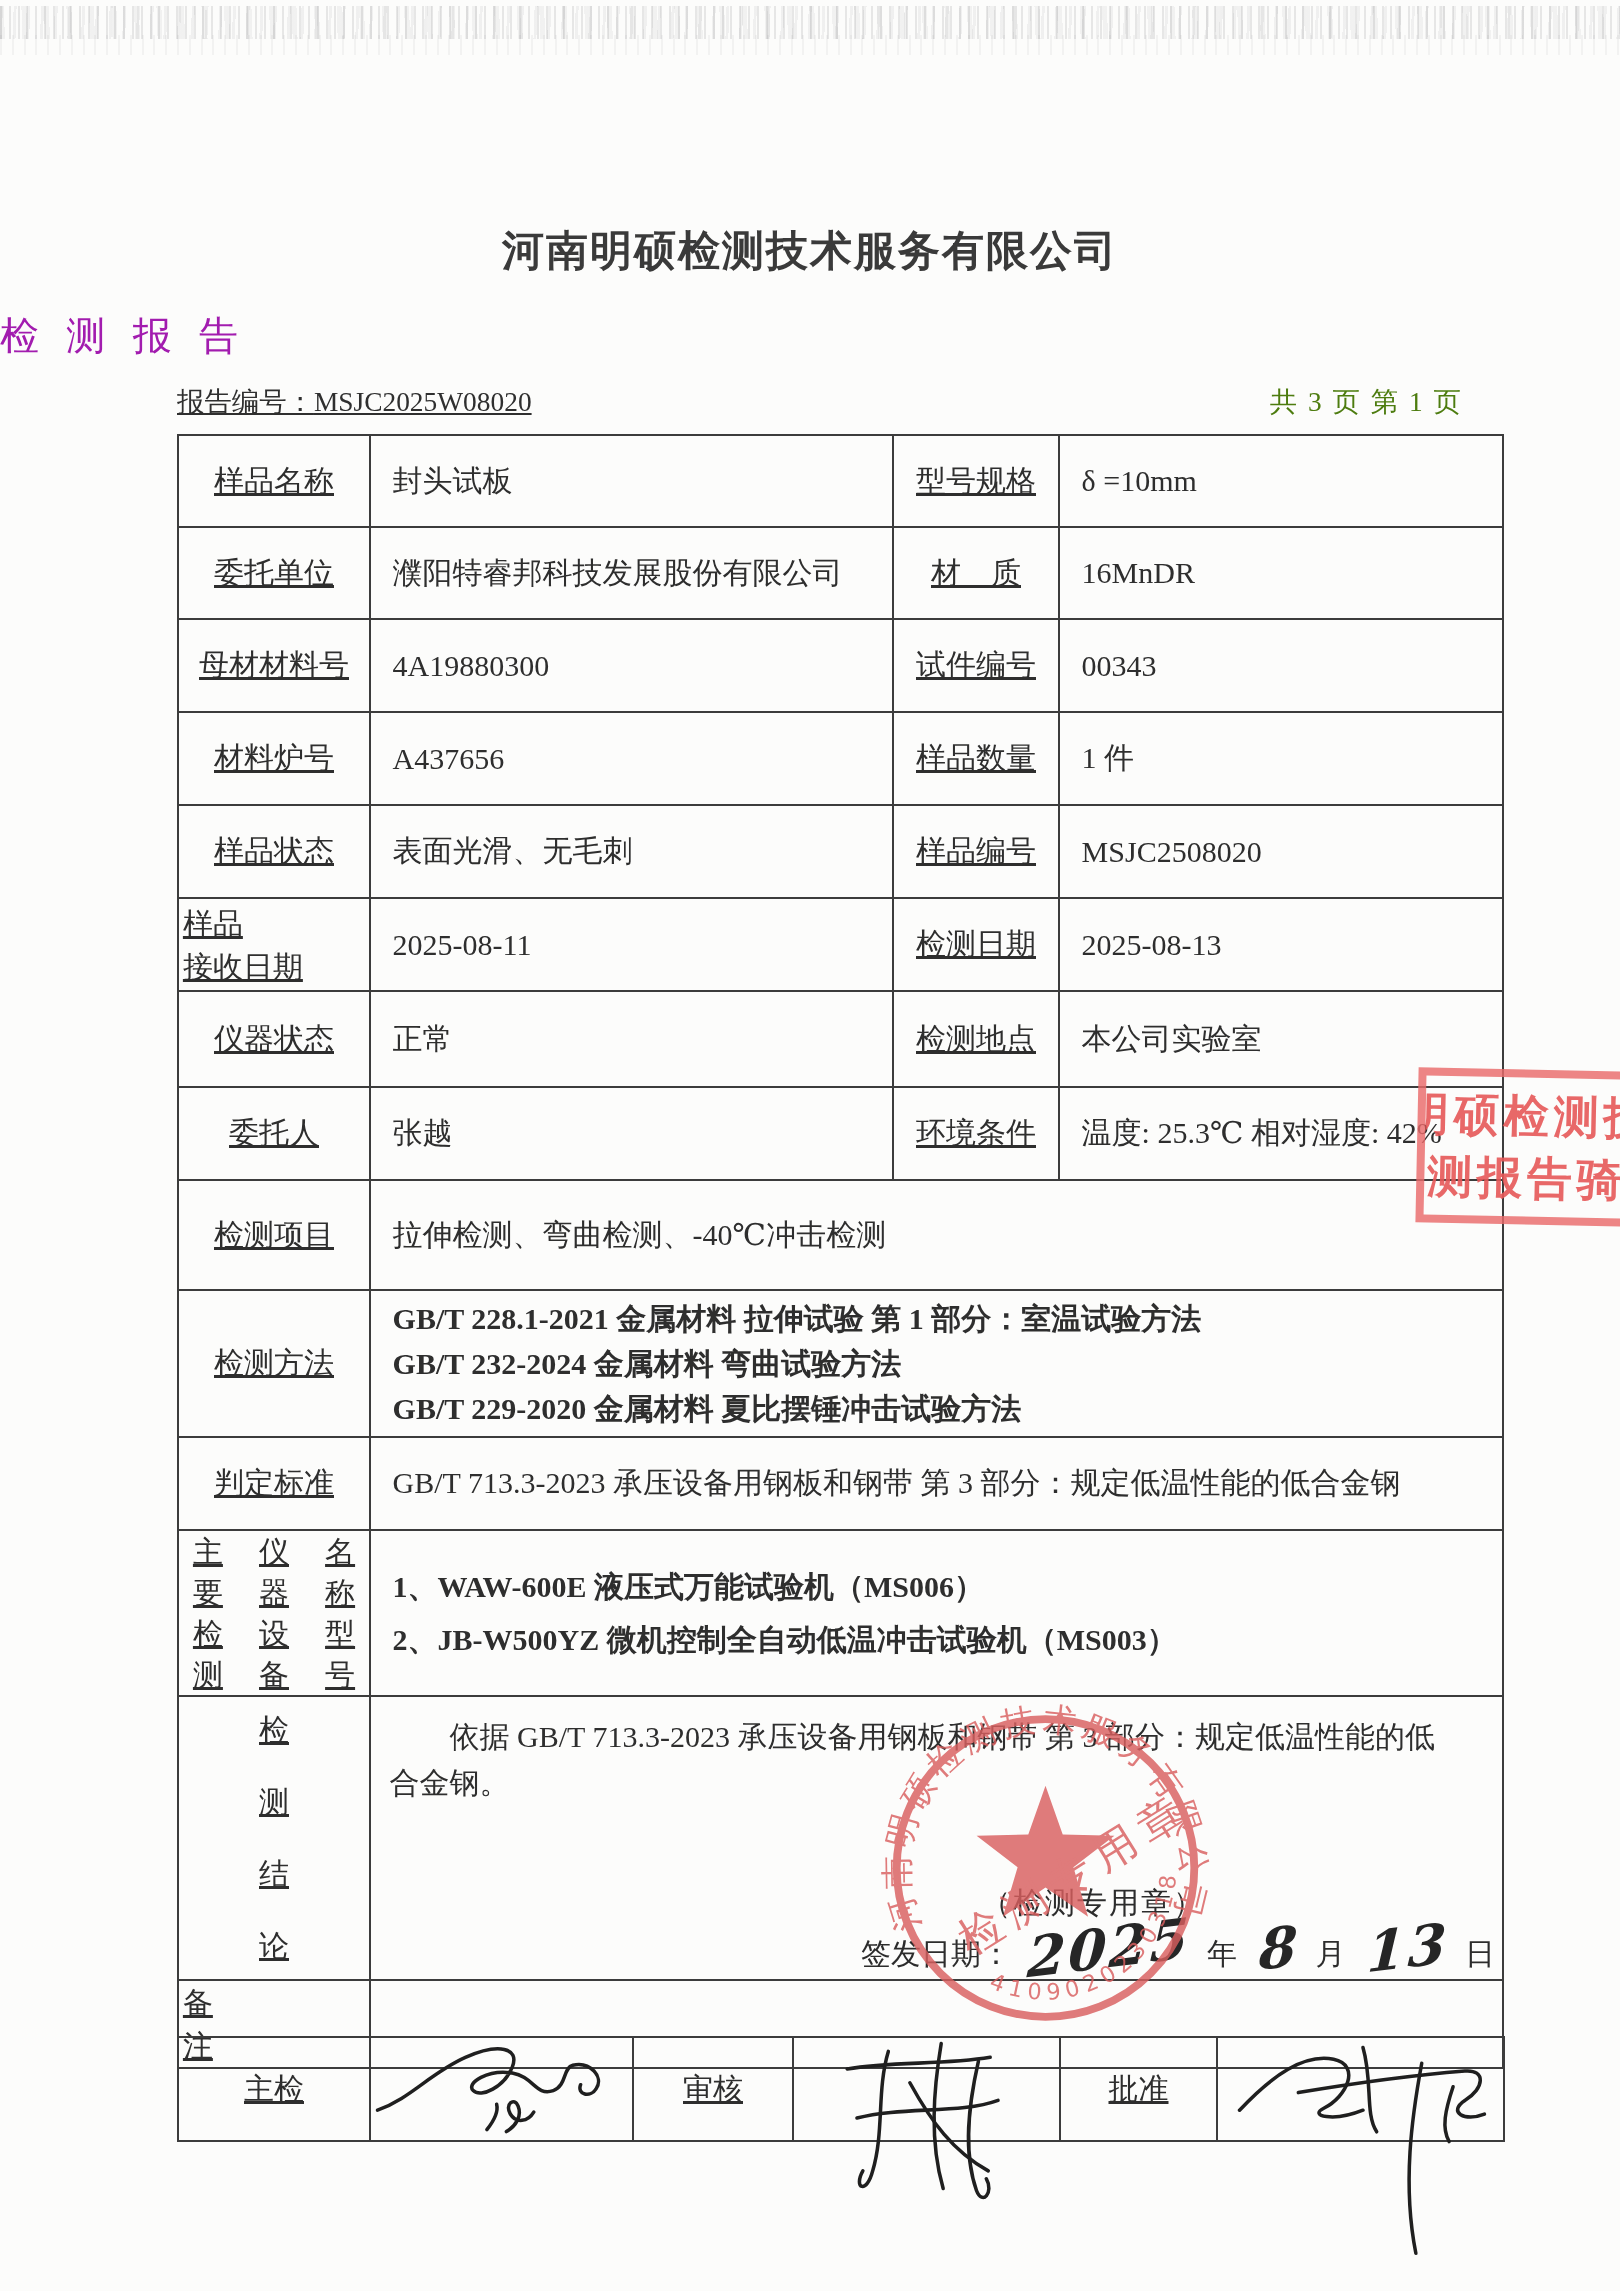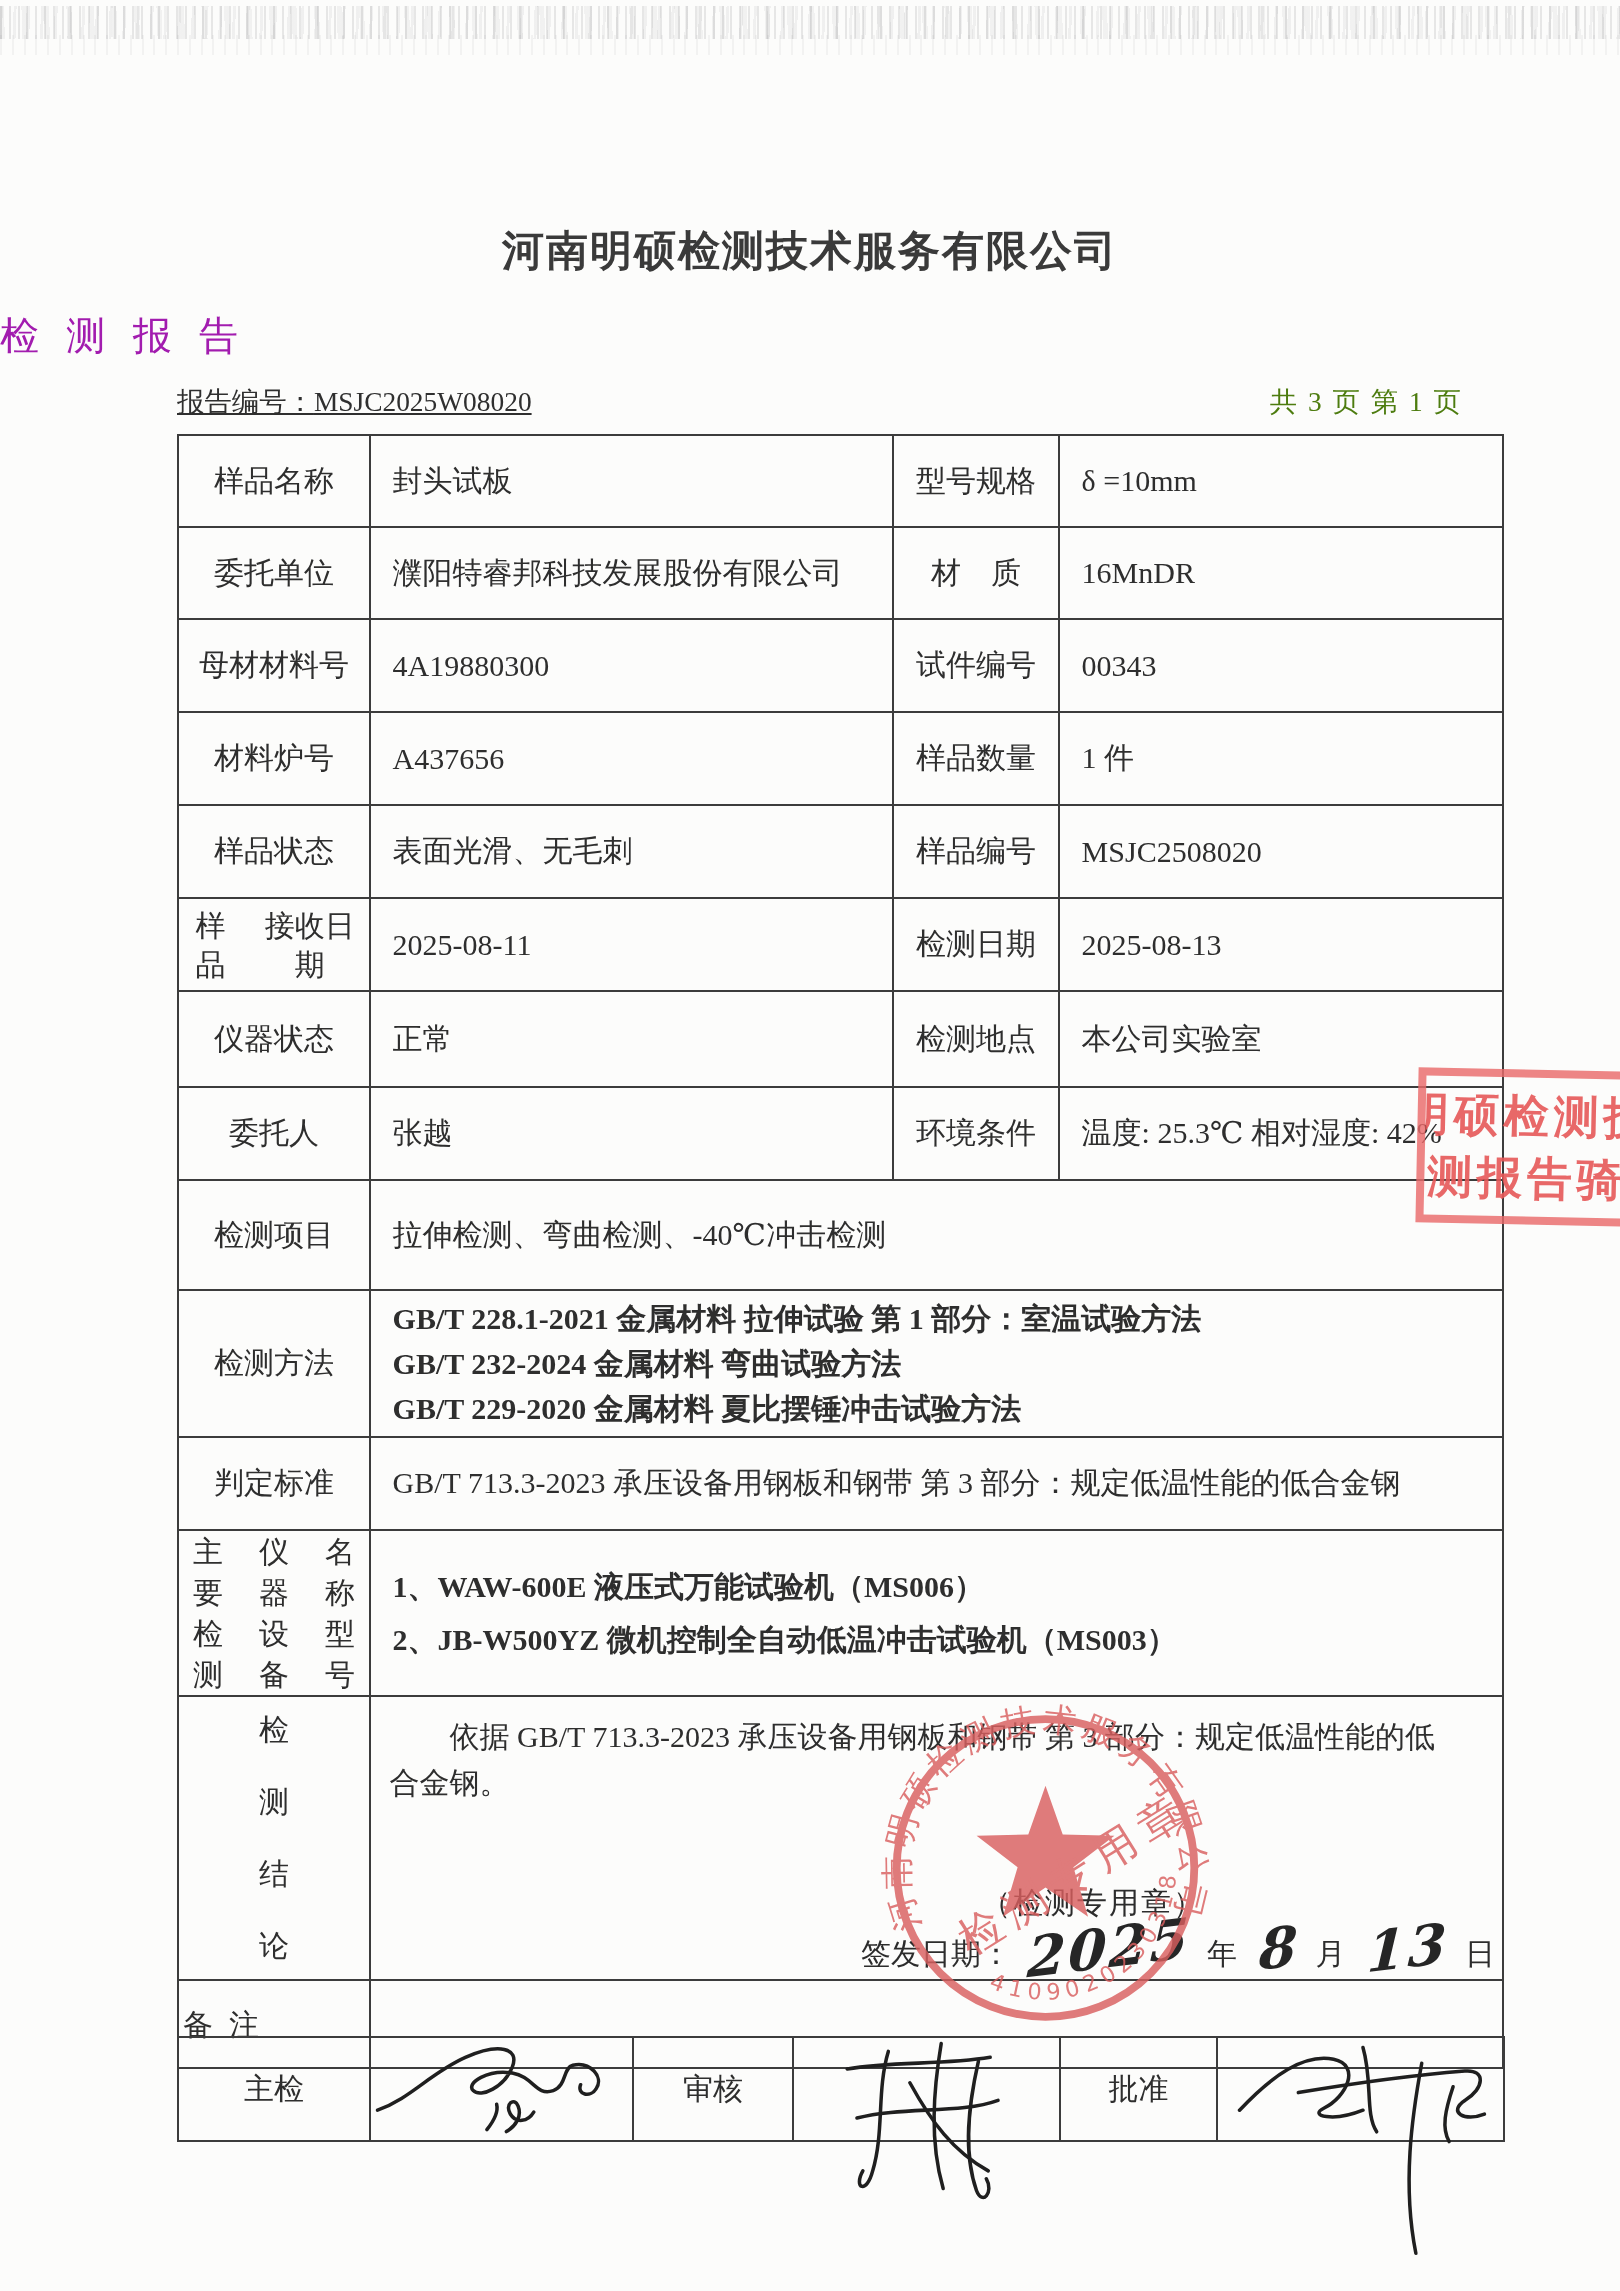--- a/index.html
+++ b/index.html
@@ -32,40 +32,40 @@
     font-size:39px;letter-spacing:8.8px;color:#a21caf;
   }
   .report-no{position:absolute;top:384px;left:177px;font-size:27.4px;color:#2f2f2f;text-decoration:underline;}
   .pagination{position:absolute;top:384px;right:157px;font-size:27.4px;color:#4d7c0f;letter-spacing:2px;}
 
   table{border-collapse:collapse;table-layout:fixed;position:absolute;left:177px;background:transparent;}
   .main-table{top:434px;width:1325px;}
   .sig-table{top:2036px;width:1325px;}
   td{border:2px solid #3c3c3c;font-size:30px;color:#2e2e2e;vertical-align:middle;overflow:visible;}
   .main-table, .sig-table{border:2.9px solid #383838;}
-  td.lbl{text-align:center;padding:0 3.9px;}
+  td.lbl{text-align:center;padding:0 3.9px;text-decoration:underline;}
   td.val{text-align:left;padding:0 9.8px 0 21.6px;}
   
   .main-table tr:nth-child(1){height:92px}
   .main-table tr:nth-child(2){height:92px}
   .main-table tr:nth-child(3){height:93px}
   .main-table tr:nth-child(4){height:93px}
   .main-table tr:nth-child(5){height:93px}
   .main-table tr:nth-child(6){height:93px}
   .main-table tr:nth-child(7){height:96px}
   .main-table tr:nth-child(8){height:93px}
   .main-table tr:nth-child(9){height:110px}
   .main-table tr:nth-child(10){height:147px}
   .main-table tr:nth-child(11){height:93px}
   .main-table tr:nth-child(12){height:137px}
   .main-table tr:nth-child(13){height:284px}
   .main-table tr:nth-child(14){height:88px}
   .sig-table tr{height:104px}
 
-  .stack2{display:flex;align-items:flex-start;gap:16px;line-height:39px;}
+  .stack2{display:flex;flex-direction:column;align-items:flex-start;gap:4px;line-height:39px;}
   .stack3{display:flex;flex-direction:row;align-items:center;gap:16px;line-height:41px;}
   .vstack{display:flex;flex-direction:column;align-items:center;justify-content:center;gap:31px;height:100%;}
   .multiline{padding:5.9px 9.8px 5.9px 21.6px;font-weight:bold;}
   .multiline div{line-height:45px;}
   .eqlines div{line-height:53px;}
 
   .conclusion-cell{position:relative;vertical-align:top;}
   .conclusion-text{
     padding:15.7px 57px 0 17.6px;text-indent:2em;line-height:46px;font-size:30px;
   }

